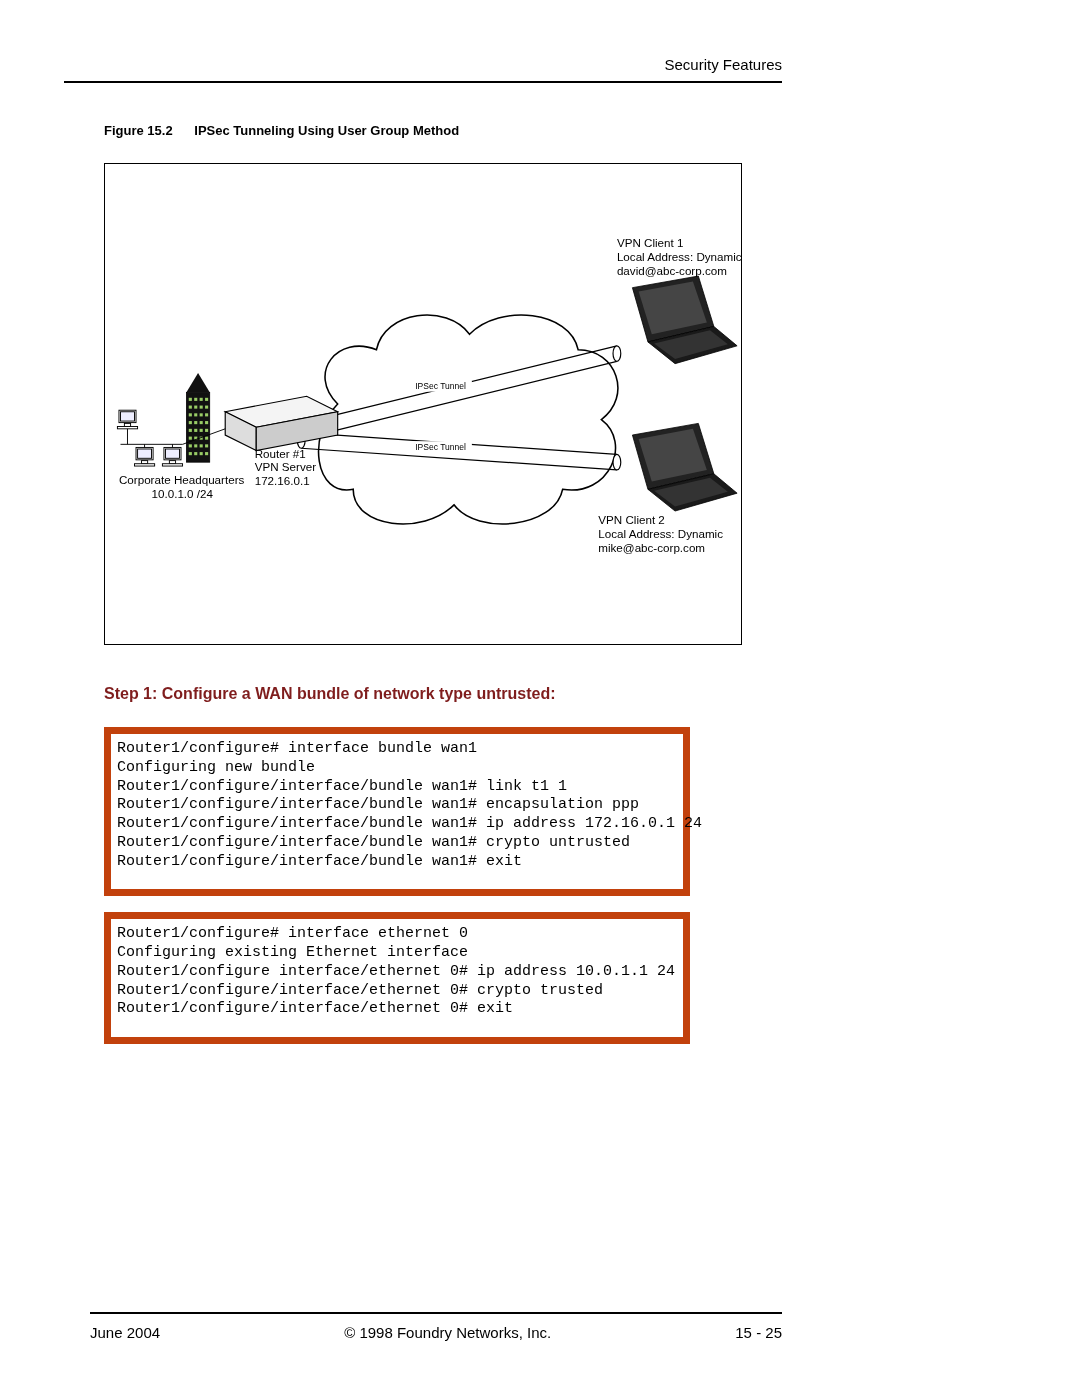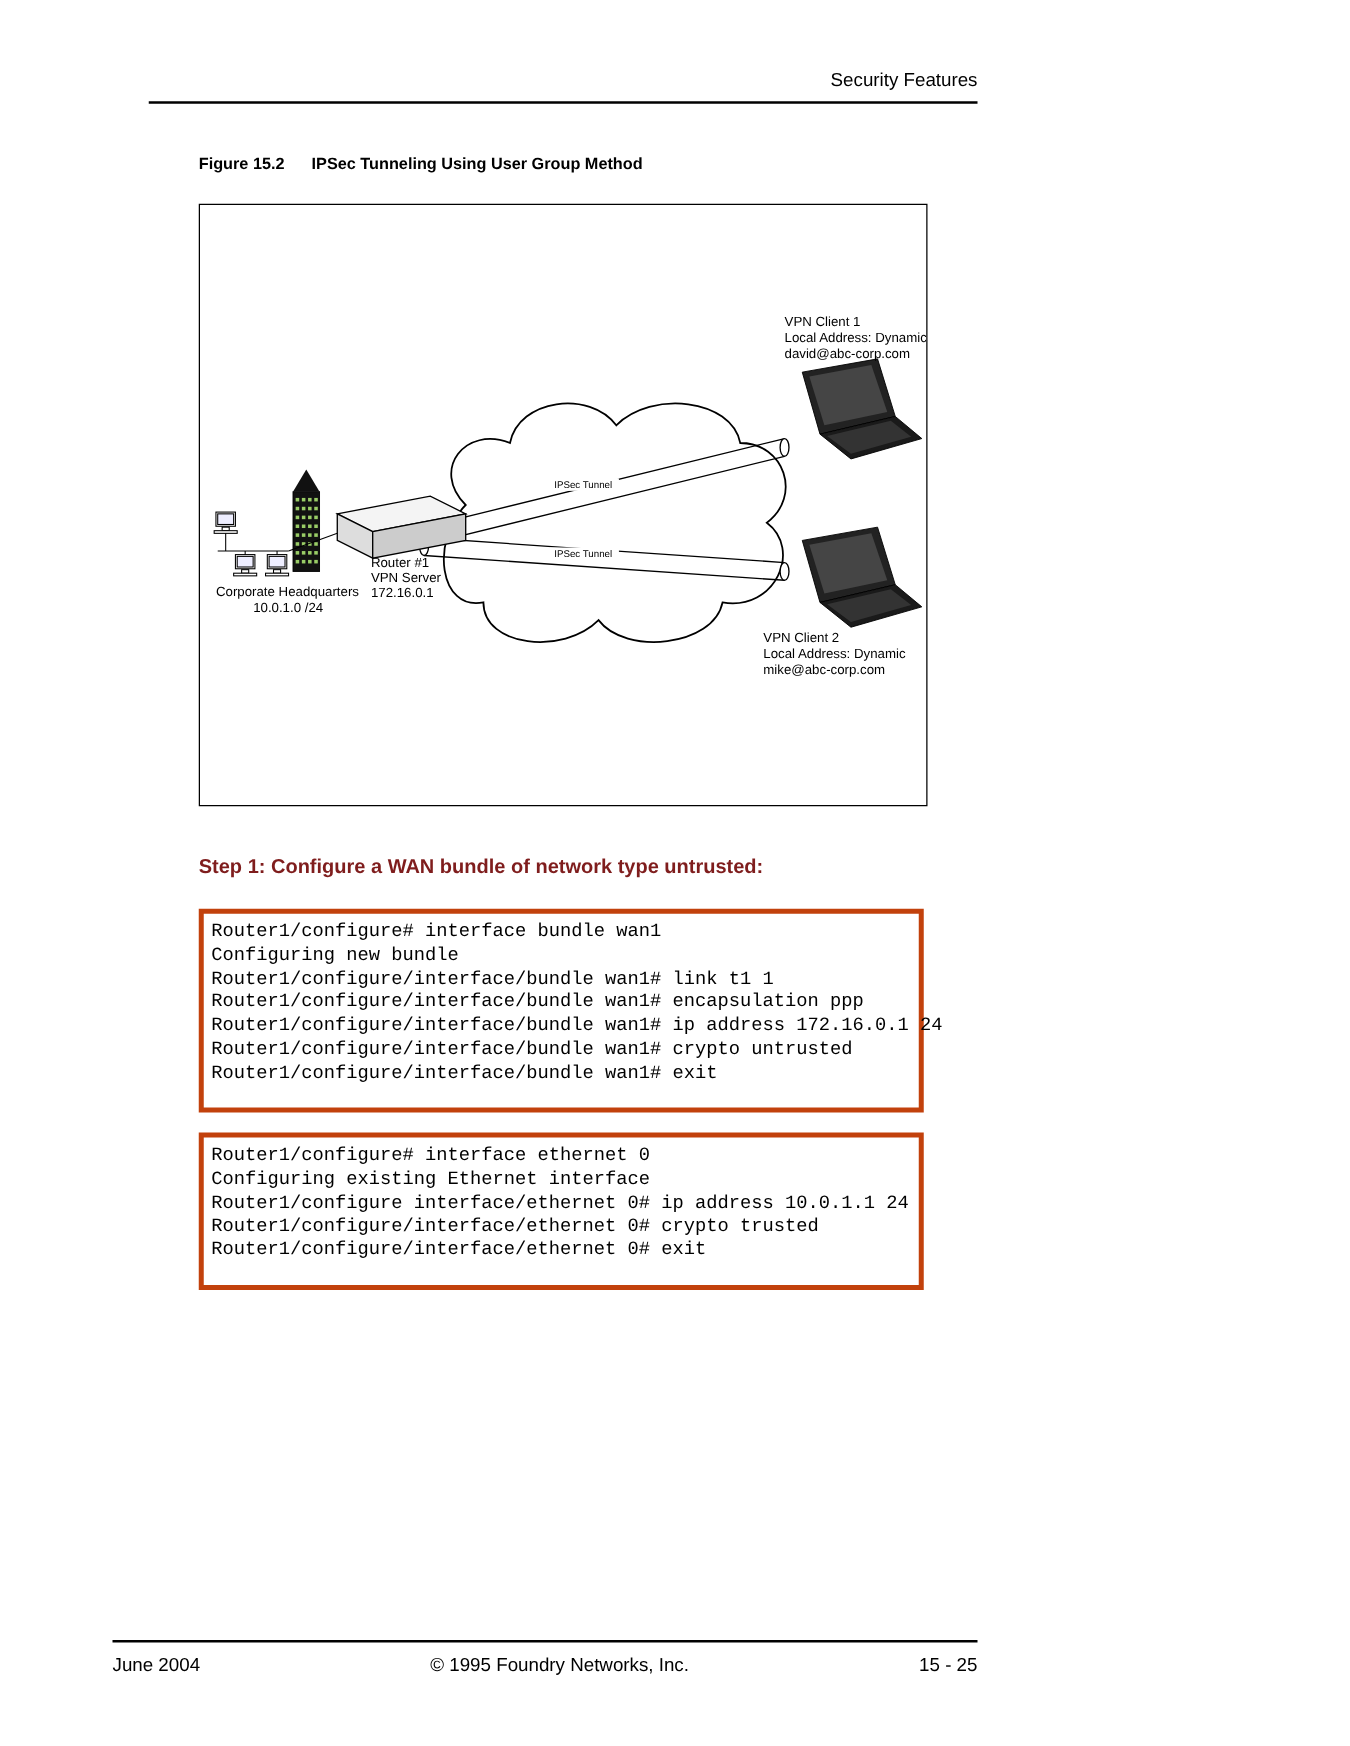--- a/index.html
+++ b/index.html
@@ -7,21 +7,21 @@
     padding: 0;
     background: #fff;
     font-family: Arial, Helvetica, sans-serif;
     font-size: 14px;
     color: #000;
   }
   .page {
     width: 872px;
     height: 1397px;
     box-sizing: border-box;
-    padding: 56px 90px 40px 119px;
+    padding: 56px 90px 40px 64px;
     position: relative;
   }
   .header-right {
     text-align: right;
     font-size: 15px;
     padding-bottom: 8px;
   }
   .hr-top {
     border: none;
     border-top: 2px solid #000;
@@ -45,21 +45,21 @@
   }
   .diagram-box svg { display:block; }
   .step-heading {
     color: #7f1d1d;
     font-weight: bold;
     font-size: 16px;
     margin: 30px 40px 24px 40px;
   }
   .code-box {
     margin: 0 40px 16px 40px;
-    border: 4px solid #c2410c;
+    border: 7px solid #c2410c;
     padding: 6px 6px 18px 6px;
     font-family: "Courier New", Courier, monospace;
     font-size: 15px;
     line-height: 1.25;
     white-space: pre;
     width: 560px;
   }
   .footer {
     position: absolute;
     left: 90px;
@@ -237,18 +237,18 @@
   <div class="code-box">Router1/configure# interface ethernet 0
 Configuring existing Ethernet interface
 Router1/configure interface/ethernet 0# ip address 10.0.1.1 24
 Router1/configure/interface/ethernet 0# crypto trusted
 Router1/configure/interface/ethernet 0# exit</div>
 
   <div class="footer">
     <hr class="hr-bottom">
     <div class="footer-row">
       <span>June 2004</span>
-      <span>© 1995 Foundry Networks, Inc.</span>
+      <span>© 1998 Foundry Networks, Inc.</span>
       <span>15 - 25</span>
     </div>
   </div>
 
 </div>
 
 </body></html>

